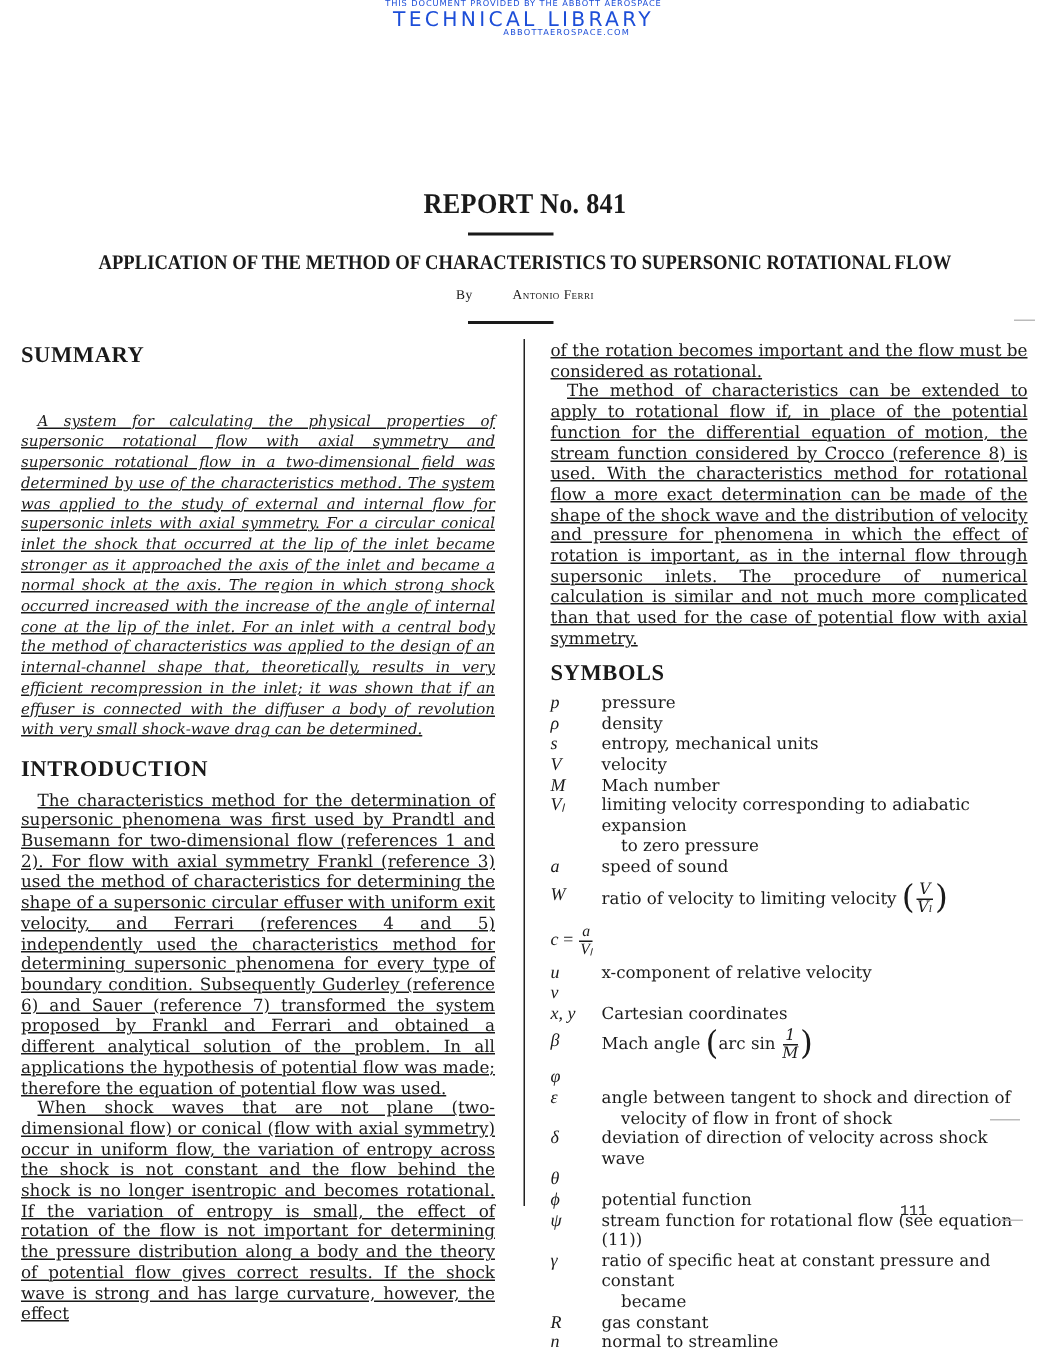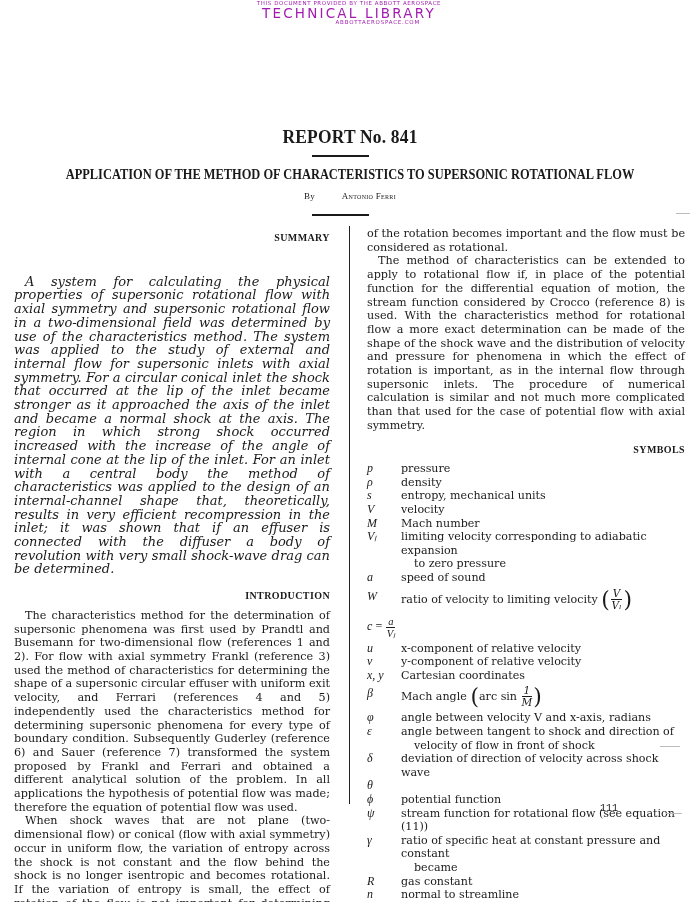--- a/index.html
+++ b/index.html
@@ -3,21 +3,21 @@
 <meta charset="utf-8">
 <style>
   html, body { margin: 0; padding: 0; background: #ffffff; }
   body {
     width: 700px; height: 902px; position: relative; overflow: hidden;
     font-family: "DejaVu Serif", "Liberation Serif", serif;
     color: #1a1a1a;
   }
   .watermark {
     position: absolute; left: 244px; top: 1px; width: 210px; text-align: center;
-    color: #a21caf; font-family: "DejaVu Sans", "Liberation Sans", sans-serif;
+    color: #1d4ed8; font-family: "DejaVu Sans", "Liberation Sans", sans-serif;
     line-height: 1;
   }
   .watermark .wm1 { font-size: 5.5px; letter-spacing: 0.6px; }
   .watermark .wm2 { font-size: 13.5px; letter-spacing: 2.2px; margin-top: 0; }
   .watermark .wm3 { font-size: 5.5px; letter-spacing: 0.8px; text-align: right; padding-right: 34px; }
 
   .report-no {
     position: absolute; top: 126px; left: 0; width: 700px; text-align: center;
     font-family: "Liberation Serif", serif; font-weight: bold; font-size: 19px;
     transform: scaleX(0.92); letter-spacing: 0.2px;
@@ -35,25 +35,25 @@
     font-family: "Liberation Serif", serif; font-size: 9px; letter-spacing: 0.3px;
   }
   .byline .sc { font-variant: small-caps; margin-left: 24px; }
 
   .col { position: absolute; font-size: 11.2px; line-height: 13.7px; }
   .col-left { left: 14px; top: 227px; width: 316px; }
   .col-right { left: 367px; top: 227px; width: 318px; }
   .divider { position: absolute; left: 349px; top: 226px; width: 1px; height: 578px; background: #222; }
 
   .sec-head {
-    text-align: right; font-weight: bold; font-size: 10px; letter-spacing: 0.4px;
+    text-align: left; font-weight: bold; font-size: 15px; letter-spacing: 0.4px;
     font-family: "Liberation Serif", serif; margin: 4px 0 6px;
   }
-  p { margin: 0; text-align: justify; text-indent: 11px; hyphens: manual; }
-  p.summary { font-style: italic; font-size: 13px; line-height: 13.7px; margin-top: 30px; }
+  p { margin: 0; text-align: justify; text-indent: 11px; hyphens: manual; text-decoration: underline; }
+  p.summary { font-style: italic; font-size: 10px; line-height: 13.7px; margin-top: 30px; }
   p.noindent { text-indent: 0; }
 
   .gap { height: 9px; }
 
   .symbols { margin-top: 2px; }
   .sym-row { display: flex; align-items: flex-start; line-height: 13.6px; font-size: 11.1px; }
   .sym-key { width: 34px; flex: none; font-style: italic; font-family: "Liberation Serif", serif; font-size: 12px; }
   .sym-desc { flex: 1; }
   .sym-desc .cont { display: block; padding-left: 13px; }
   .sym-row.tall { line-height: 16px; padding: 3px 0; }
@@ -142,36 +142,34 @@
           <span class="num">a</span>
           <span class="den">Vₗ</span>
         </span>
       </div>
       <div class="sym-row">
         <span class="sym-key">u</span>
         <span class="sym-desc"><span>x-component of relative velocity</span></span>
       </div>
       <div class="sym-row">
         <span class="sym-key">v</span>
-        <span class="sym-desc"><span>y-component of relative velocity</span></span>
       </div>
       <div class="sym-row">
         <span class="sym-key">x, y</span>
         <span class="sym-desc"><span>Cartesian coordinates</span></span>
       </div>
       <div class="sym-row tall">
         <span class="sym-key">β</span>
         <span class="sym-desc"><span>Mach angle</span> <span class="paren">(</span><span>arc sin </span><span class="frac">
             <span class="num">1</span>
             <span class="den">M</span>
           </span><span class="paren">)</span></span>
       </div>
       <div class="sym-row">
         <span class="sym-key">φ</span>
-        <span class="sym-desc"><span>angle between velocity V and x-axis, radians</span></span>
       </div>
       <div class="sym-row">
         <span class="sym-key">ε</span>
         <span class="sym-desc"><span>angle between tangent to shock and direction of</span><span class="cont">velocity of flow in front of shock</span></span>
       </div>
       <div class="sym-row">
         <span class="sym-key">δ</span>
         <span class="sym-desc"><span>deviation of direction of velocity across shock wave</span></span>
       </div>
       <div class="sym-row">

